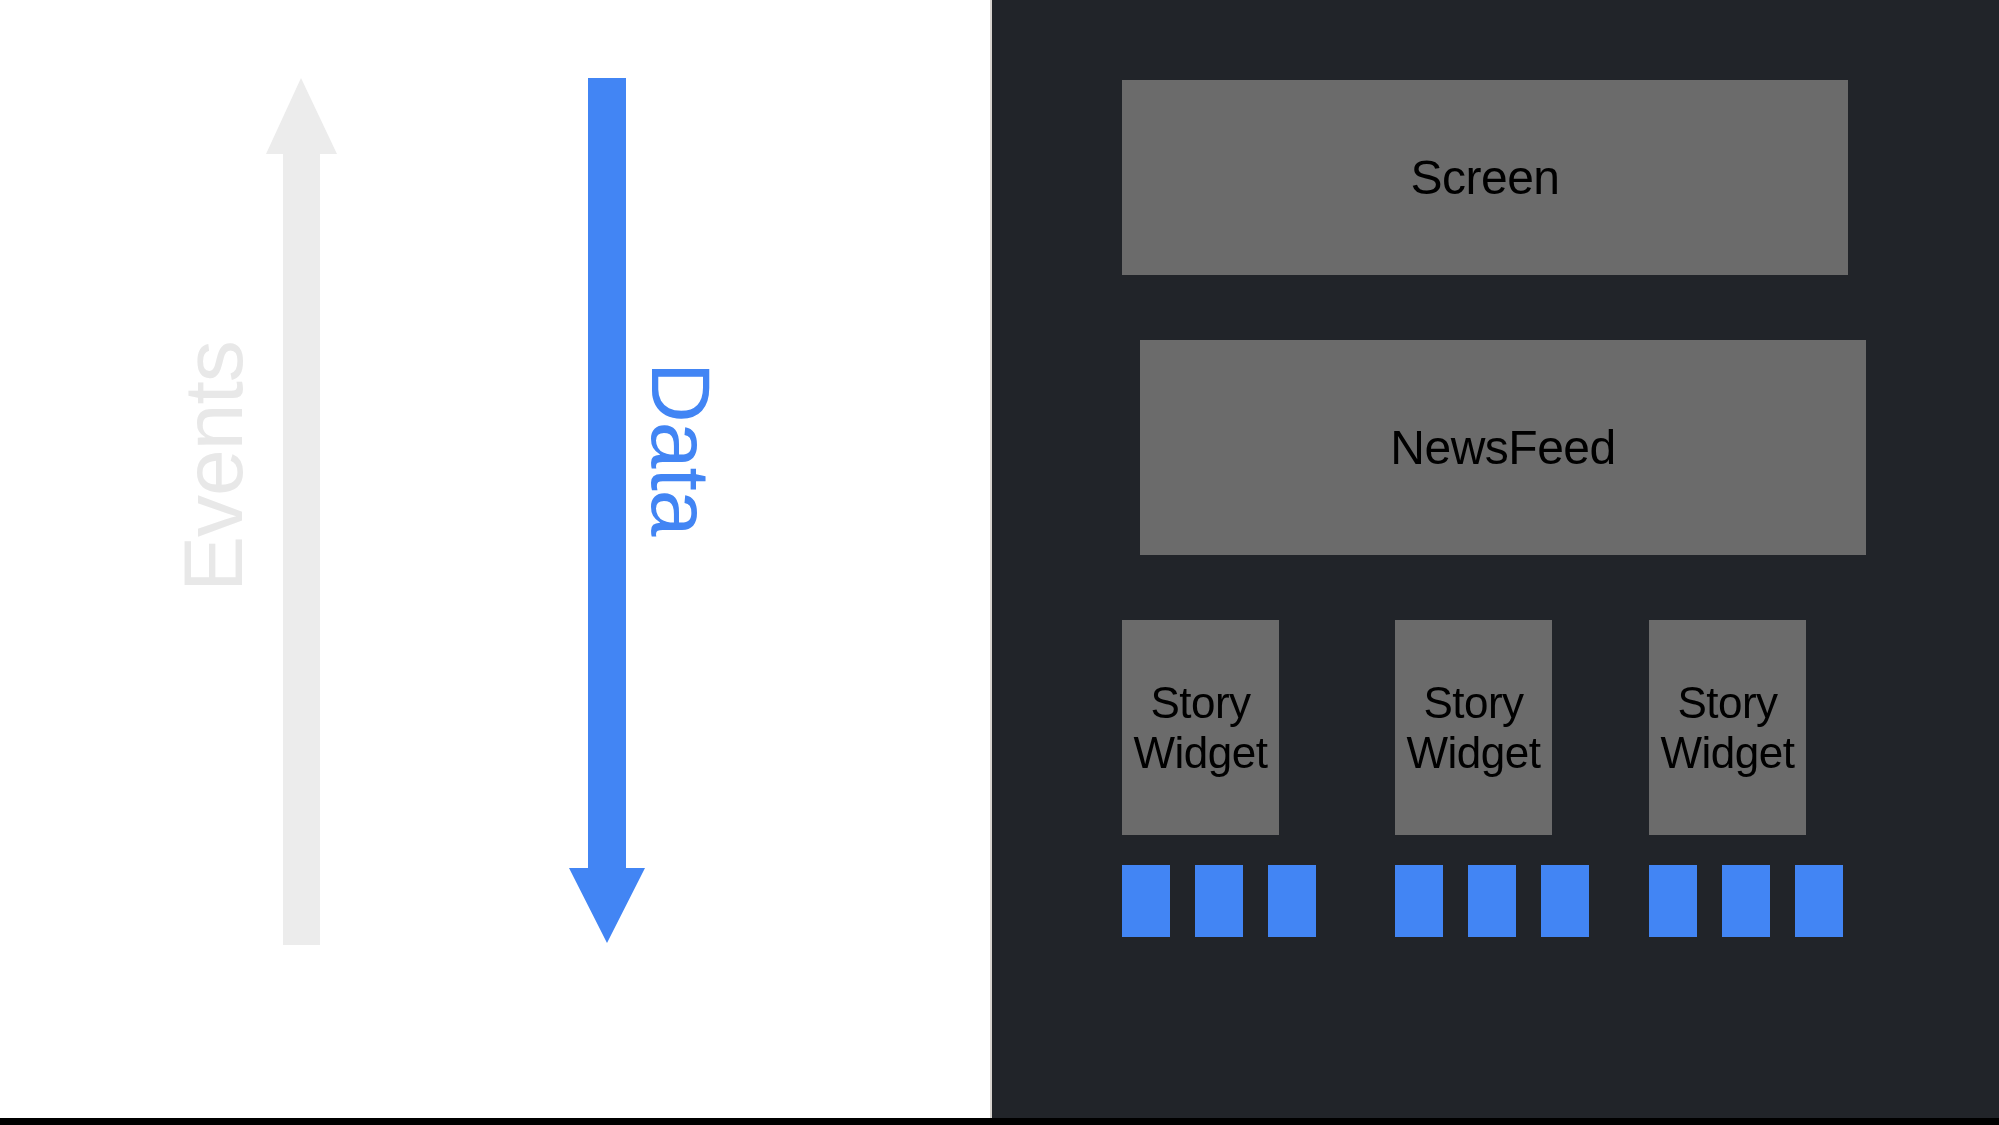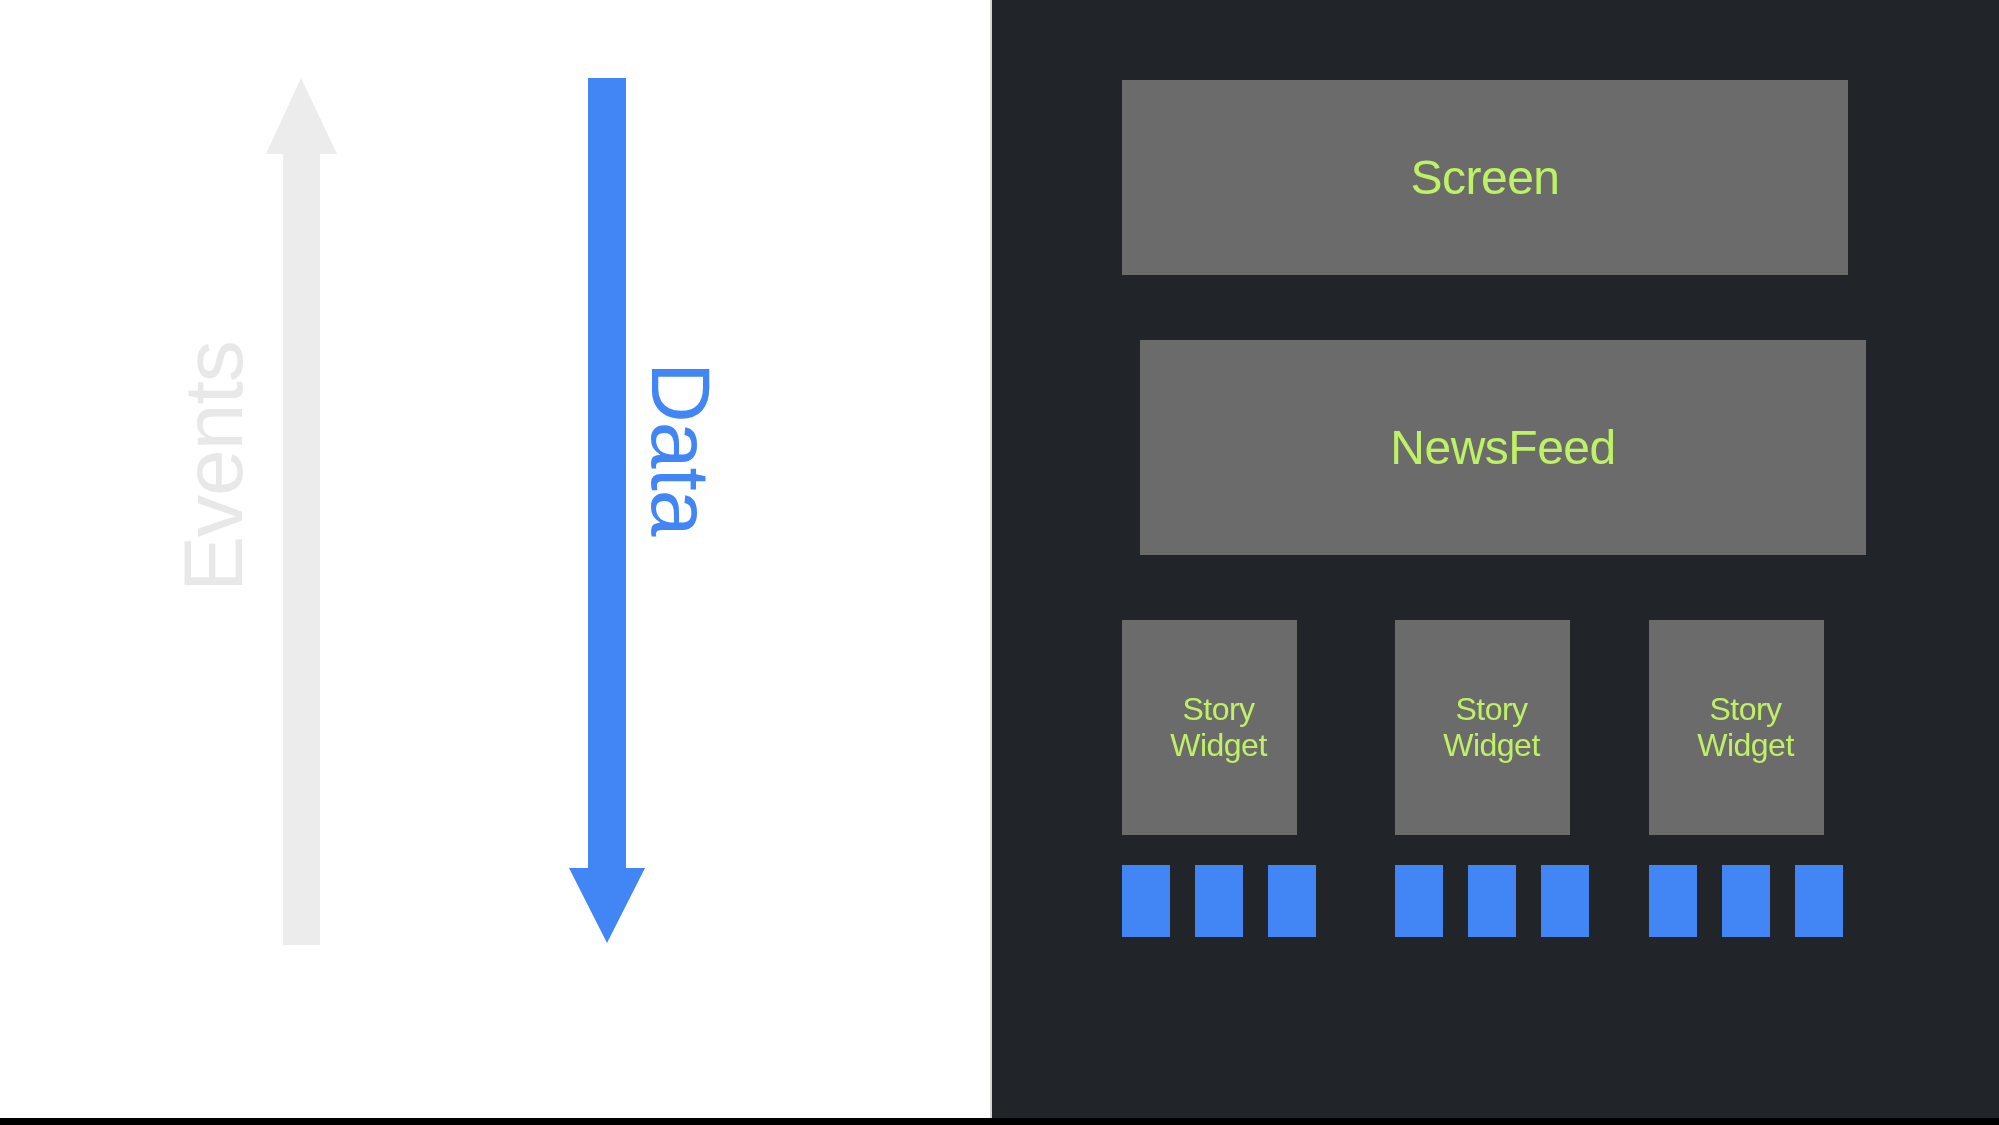--- a/index.html
+++ b/index.html
@@ -71,42 +71,41 @@
     box-sizing: border-box;
   }
 
   .node-box {
     position: absolute;
     background: #6b6b6b;
     display: flex;
     align-items: center;
     justify-content: center;
     text-align: center;
-    color: #bef264;
+    color: #000000;
     font-family: "Liberation Sans", sans-serif;
     font-weight: 400;
     line-height: 1.12;
   }
 
   .node-box.wide {
     left: 130px;
     width: 726px;
     font-size: 48px;
     letter-spacing: -0.5px;
   }
   .node-box.screen   { top: 80px;  height: 195px; }
   .node-box.newsfeed { top: 340px; height: 215px; margin-left: 18px; }
 
   .node-box.widget {
     top: 620px;
     height: 215px;
     width: 157px;
-    font-size: 32px;
+    font-size: 44px;
     letter-spacing: -0.5px;
-    padding-left: 18px;
   }
   .node-box.widget.w1 { left: 130px; }
   .node-box.widget.w2 { left: 403px; }
   .node-box.widget.w3 { left: 657px; }
 
   .leaf-row {
     position: absolute;
     top: 865px;
     height: 72px;
     display: flex;

